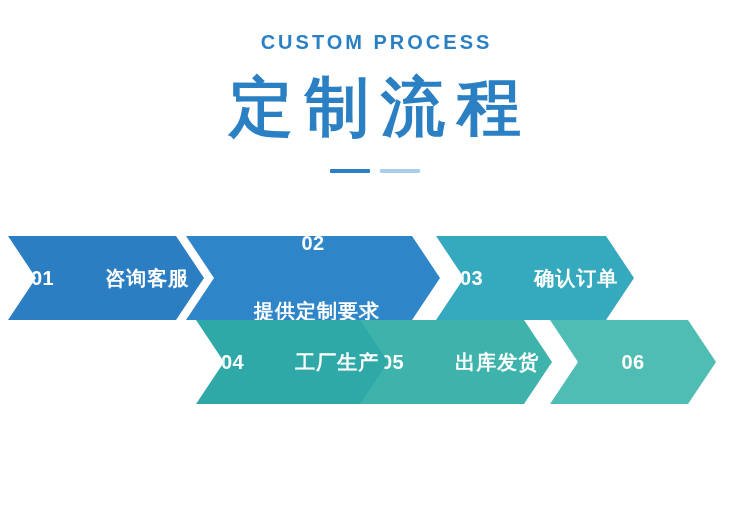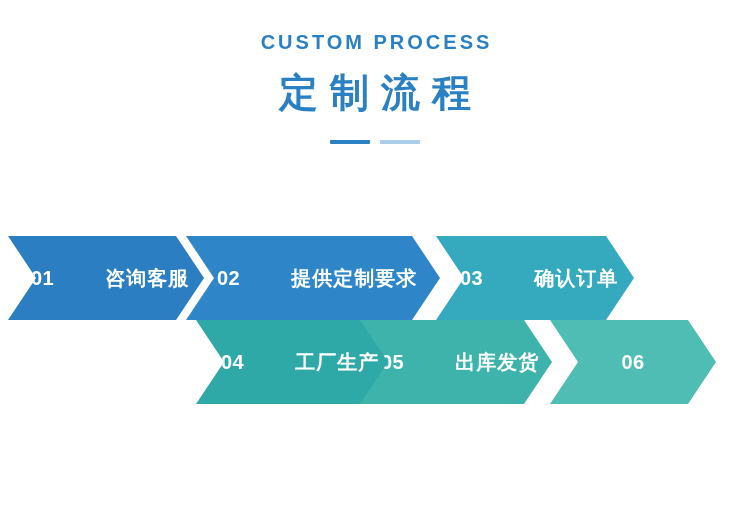--- a/index.html
+++ b/index.html
@@ -11,21 +11,21 @@
   .page{position:relative;width:750px;height:507px;background:#ffffff;}
 
   
   .header{text-align:center;padding-top:31px;}
   .subtitle{
     font-size:20px;font-weight:600;letter-spacing:3px;text-indent:3px;
     line-height:1.1;
   }
   .title{
     margin-top:18px;
-    font-size:39px;font-weight:700;letter-spacing:12px;text-indent:12px;
+    font-size:64px;font-weight:700;letter-spacing:12px;text-indent:12px;
     line-height:1.15;
   }
   .divider{
     margin-top:24px;
     display:flex;justify-content:center;align-items:center;gap:10px;
   }
   .divider .seg{display:inline-block;height:4px;border-radius:1px;}
   .divider .seg-dark{width:40px;}
   .divider .seg-light{width:40px;}
 
@@ -63,21 +63,21 @@
     </div>
   </div>
 
   <div class="flow">
 
     <div class="chevron s1" style="background: rgb(44, 126, 195);">
       <span class="step-num">01</span>
       <span class="step-label">咨询客服</span>
     </div>
 
-    <div class="chevron s2" style="background: rgb(46, 134, 200);">
+    <div class="chevron s2" style="background: rgb(46, 134, 200); flex-direction: column;">
       <span class="step-num">02</span>
       <span class="step-label">提供定制要求</span>
     </div>
 
     <div class="chevron s3" style="background: rgb(53, 169, 190);">
       <span class="step-num">03</span>
       <span class="step-label">确认订单</span>
     </div>
 
     <div class="chevron s4" style="background: rgb(47, 169, 167);">

